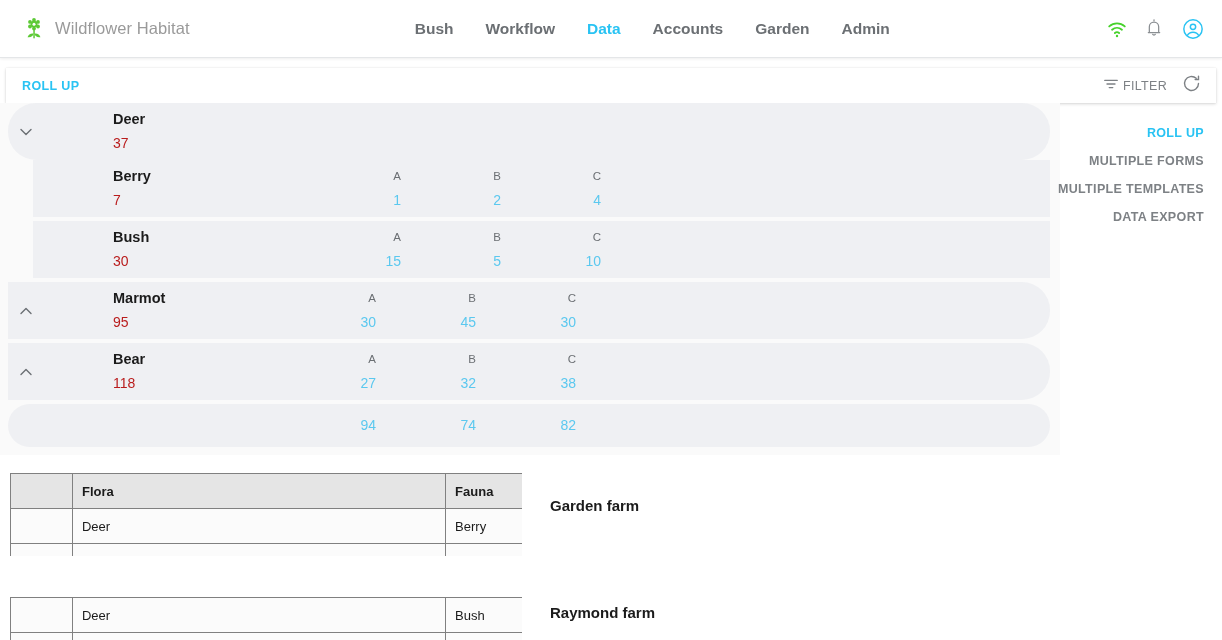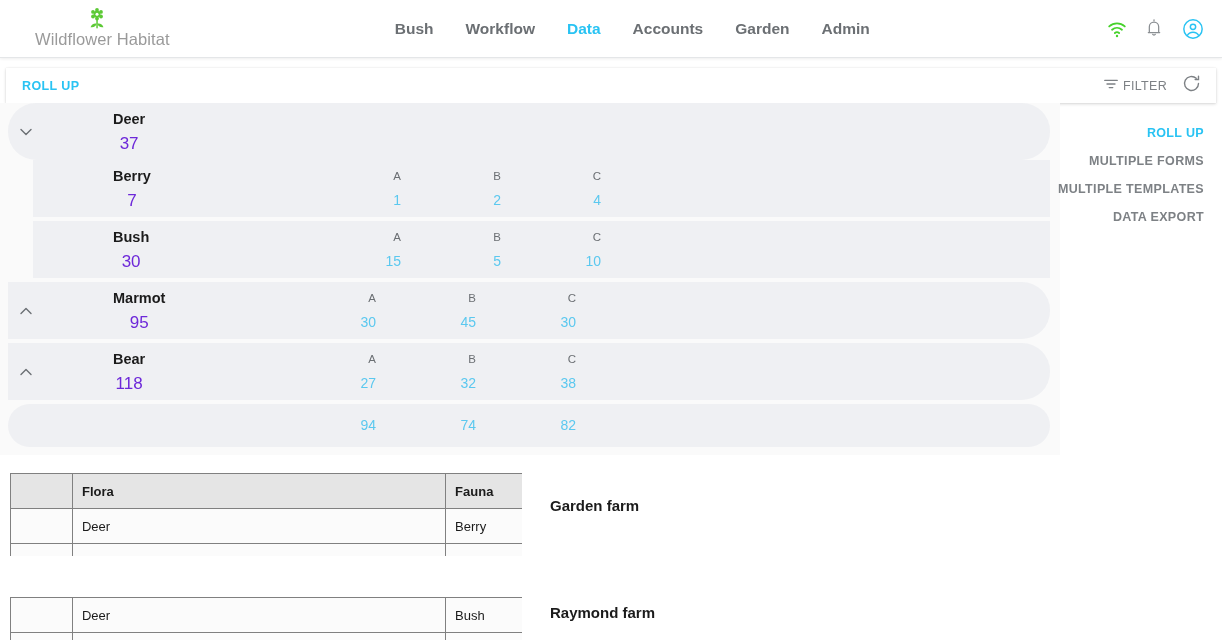--- a/index.html
+++ b/index.html
@@ -12,21 +12,21 @@
   }
   #app { position: relative; width: 1222px; height: 640px; background:#fff; }
 
   
   .topbar {
     position: absolute; left: 0; top: 0; width: 1222px; height: 58px;
     background: #ffffff; border-bottom: 1px solid #e4e6e8;
     box-shadow: 0 1px 3px rgba(0,0,0,0.07);
     display: flex; align-items: center;
   }
-  .brand { display: flex; align-items: center; margin-left: 24px; flex-direction: column; }
+  .brand { display: flex; align-items: center; margin-left: 24px; }
   .brand-icon { width: 20px; height: 22px; display: block; }
   .brand-name {
     margin-left: 11px; font-size: 16.5px; color: #9a9a9a; letter-spacing: .1px;
   }
   .mainnav { display: flex; align-items: center; margin-left: 225px; }
   .navitem {
     font-size: 15.5px; font-weight: bold; color: #6b6f73;
     margin-right: 32px; cursor: pointer; white-space: nowrap;
   }
   .navitem.active { color: #29c3f3; }
@@ -83,21 +83,21 @@
   }
   .cellmain {
     position: absolute; left: 105px; top: 0; height: 100%;
     display: flex; flex-direction: column; justify-content: center;
   }
   .row.child .cellmain { left: 80px; }
   .label-top {
     font-size: 14.5px; font-weight: bold; color: #1b1b1b; line-height: 19px;
   }
   .label-bot {
-    font-size: 17px; color: #6d28d9; line-height: 19px; margin-top: 5px; text-align: center;
+    font-size: 14px; color: #b91c1c; line-height: 19px; margin-top: 5px;
   }
   .metric {
     position: absolute; top: 0; height: 100%; width: 60px;
     display: flex; flex-direction: column; justify-content: center; align-items: flex-end;
   }
   .m-a { left: 308px; }
   .m-b { left: 408px; }
   .m-c { left: 508px; }
   .metric .mh {
     font-size: 11.5px; color: #6b6f73; line-height: 19px; font-weight: normal;

